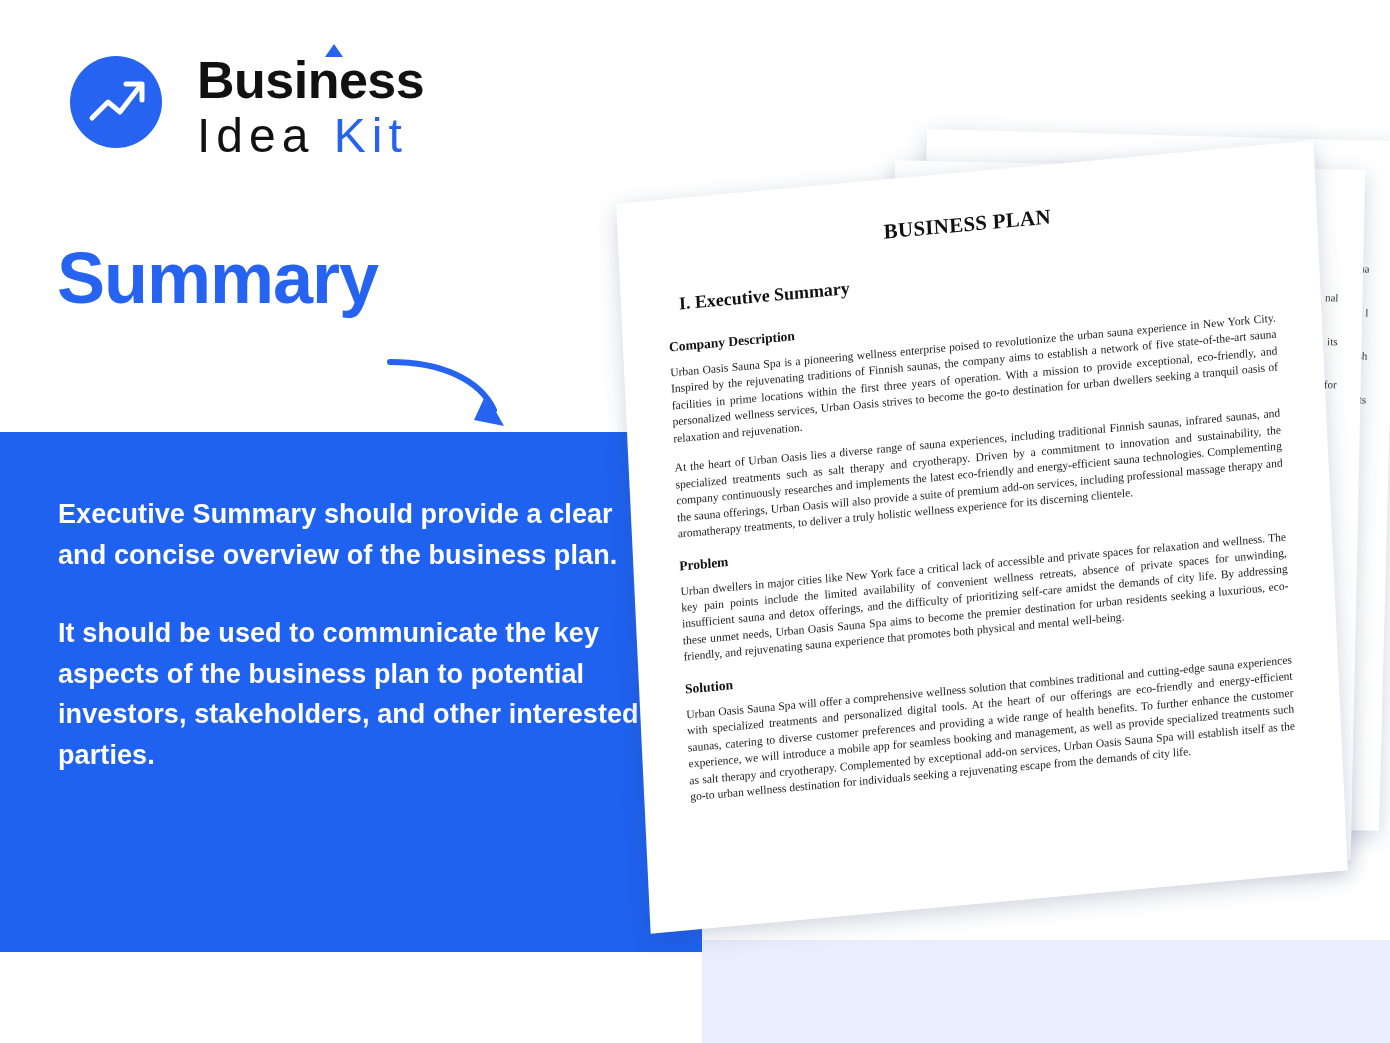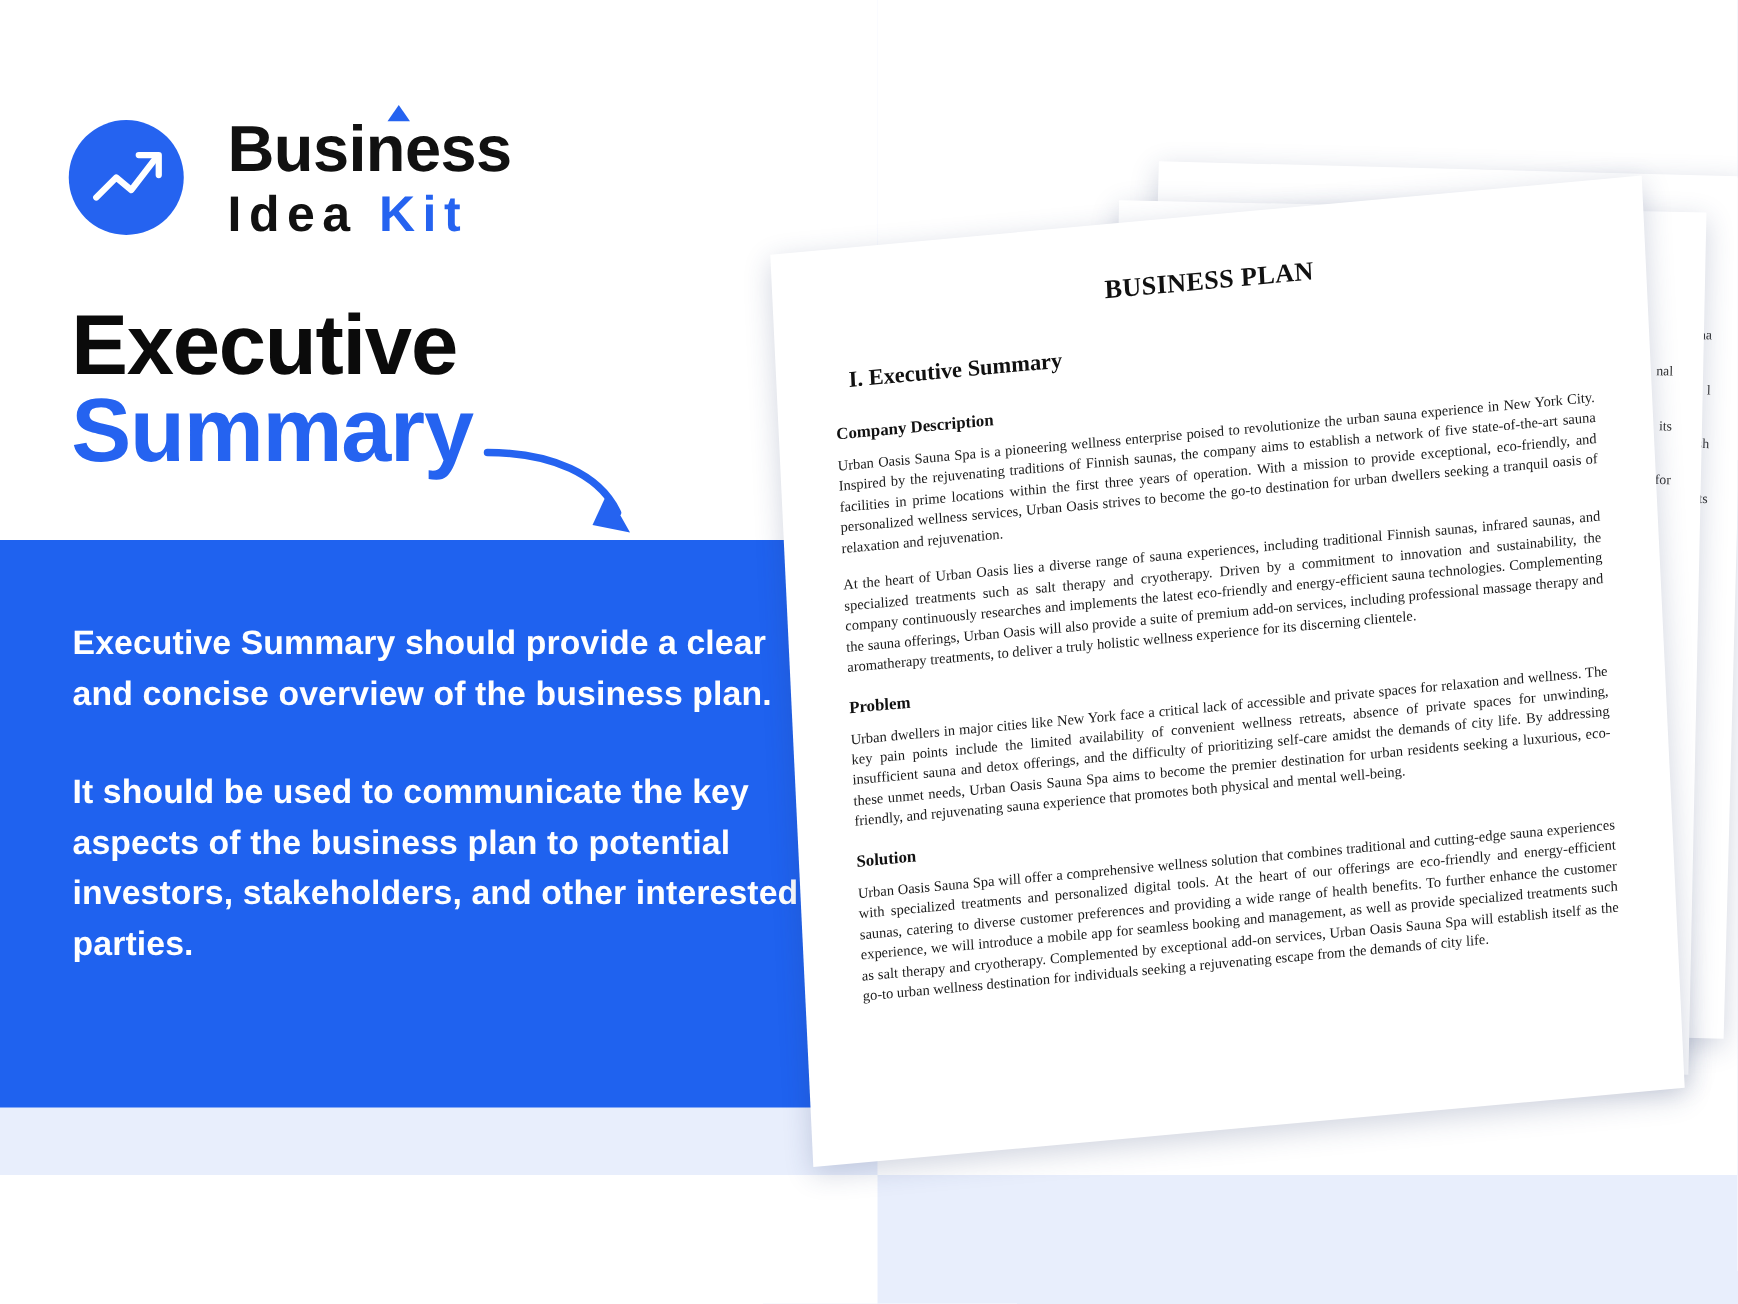--- a/index.html
+++ b/index.html
@@ -30,42 +30,42 @@
   .white-bottom {
     position: absolute;
     left: 0; top: 940px;
     width: 702px; height: 103px;
     background: #ffffff;
   }
   
   .blue-block {
     position: absolute;
     left: 0; top: 432px;
-    width: 702px; height: 454px;
+    width: 702px; height: 520px;
     background: #1f62ef;
     padding-left: 24px;
   }
   .blue-text {
     position: absolute;
     left: 58px; top: 62px;
     width: 600px;
     color: #ffffff;
     font-size: 27px;
     font-weight: bold;
     line-height: 1.5;
     letter-spacing: 0.1px;
   }
   .blue-text p { margin: 0 0 38px 0; }
   .blue-text p:last-child { margin-bottom: 4px; }
 
   
   .logo {
     position: absolute;
-    left: 55px; top: 47px;
-    width: 400px; height: 110px; margin-top: 40px;
+    left: 70px; top: 47px;
+    width: 400px; height: 110px;
   }
   .logo-mark {
     position: absolute;
     left: 0; top: 9px;
     width: 92px; height: 92px;
     border-radius: 50%;
     background: #2563f0;
   }
   .logo-mark svg { position: absolute; left: 0; top: 0; }
   .logo-text {
@@ -82,22 +82,22 @@
   }
   .logo-caret {
     position: absolute;
     left: 128px; top: -9px;
     width: 0; height: 0;
     border-left: 9px solid transparent;
     border-right: 9px solid transparent;
     border-bottom: 13px solid #2563f0;
   }
   .logo-line2 {
-    font-size: 40px;
-    font-weight: bold;
+    font-size: 48px;
+    font-weight: normal;
     color: #111111;
     letter-spacing: 6px;
     line-height: 1.1;
     margin-top: 2px;
   }
   .logo-line2 .kit { color: #2563f0; }
 
   
   .heading {
     position: absolute;
@@ -215,21 +215,20 @@
         <span>Business</span>
       </div>
       <div class="logo-line2">
         <span>Idea</span>
         <span class="kit">Kit</span>
       </div>
     </div>
   </div>
 
   <div class="heading">
-    <div class="l1">Executive</div>
     <div class="l2">Summary</div>
   </div>
 
   <div class="arrow">
     <svg width="140" height="90" viewBox="0 0 140 90">
       <path d="M8,10 C60,10 98,28 112,58" fill="none" stroke="#2563f0" stroke-width="6" stroke-linecap="round"></path>
       <polygon points="104,42 122,74 92,68" fill="#2563f0"></polygon>
     </svg>
   </div>
 

